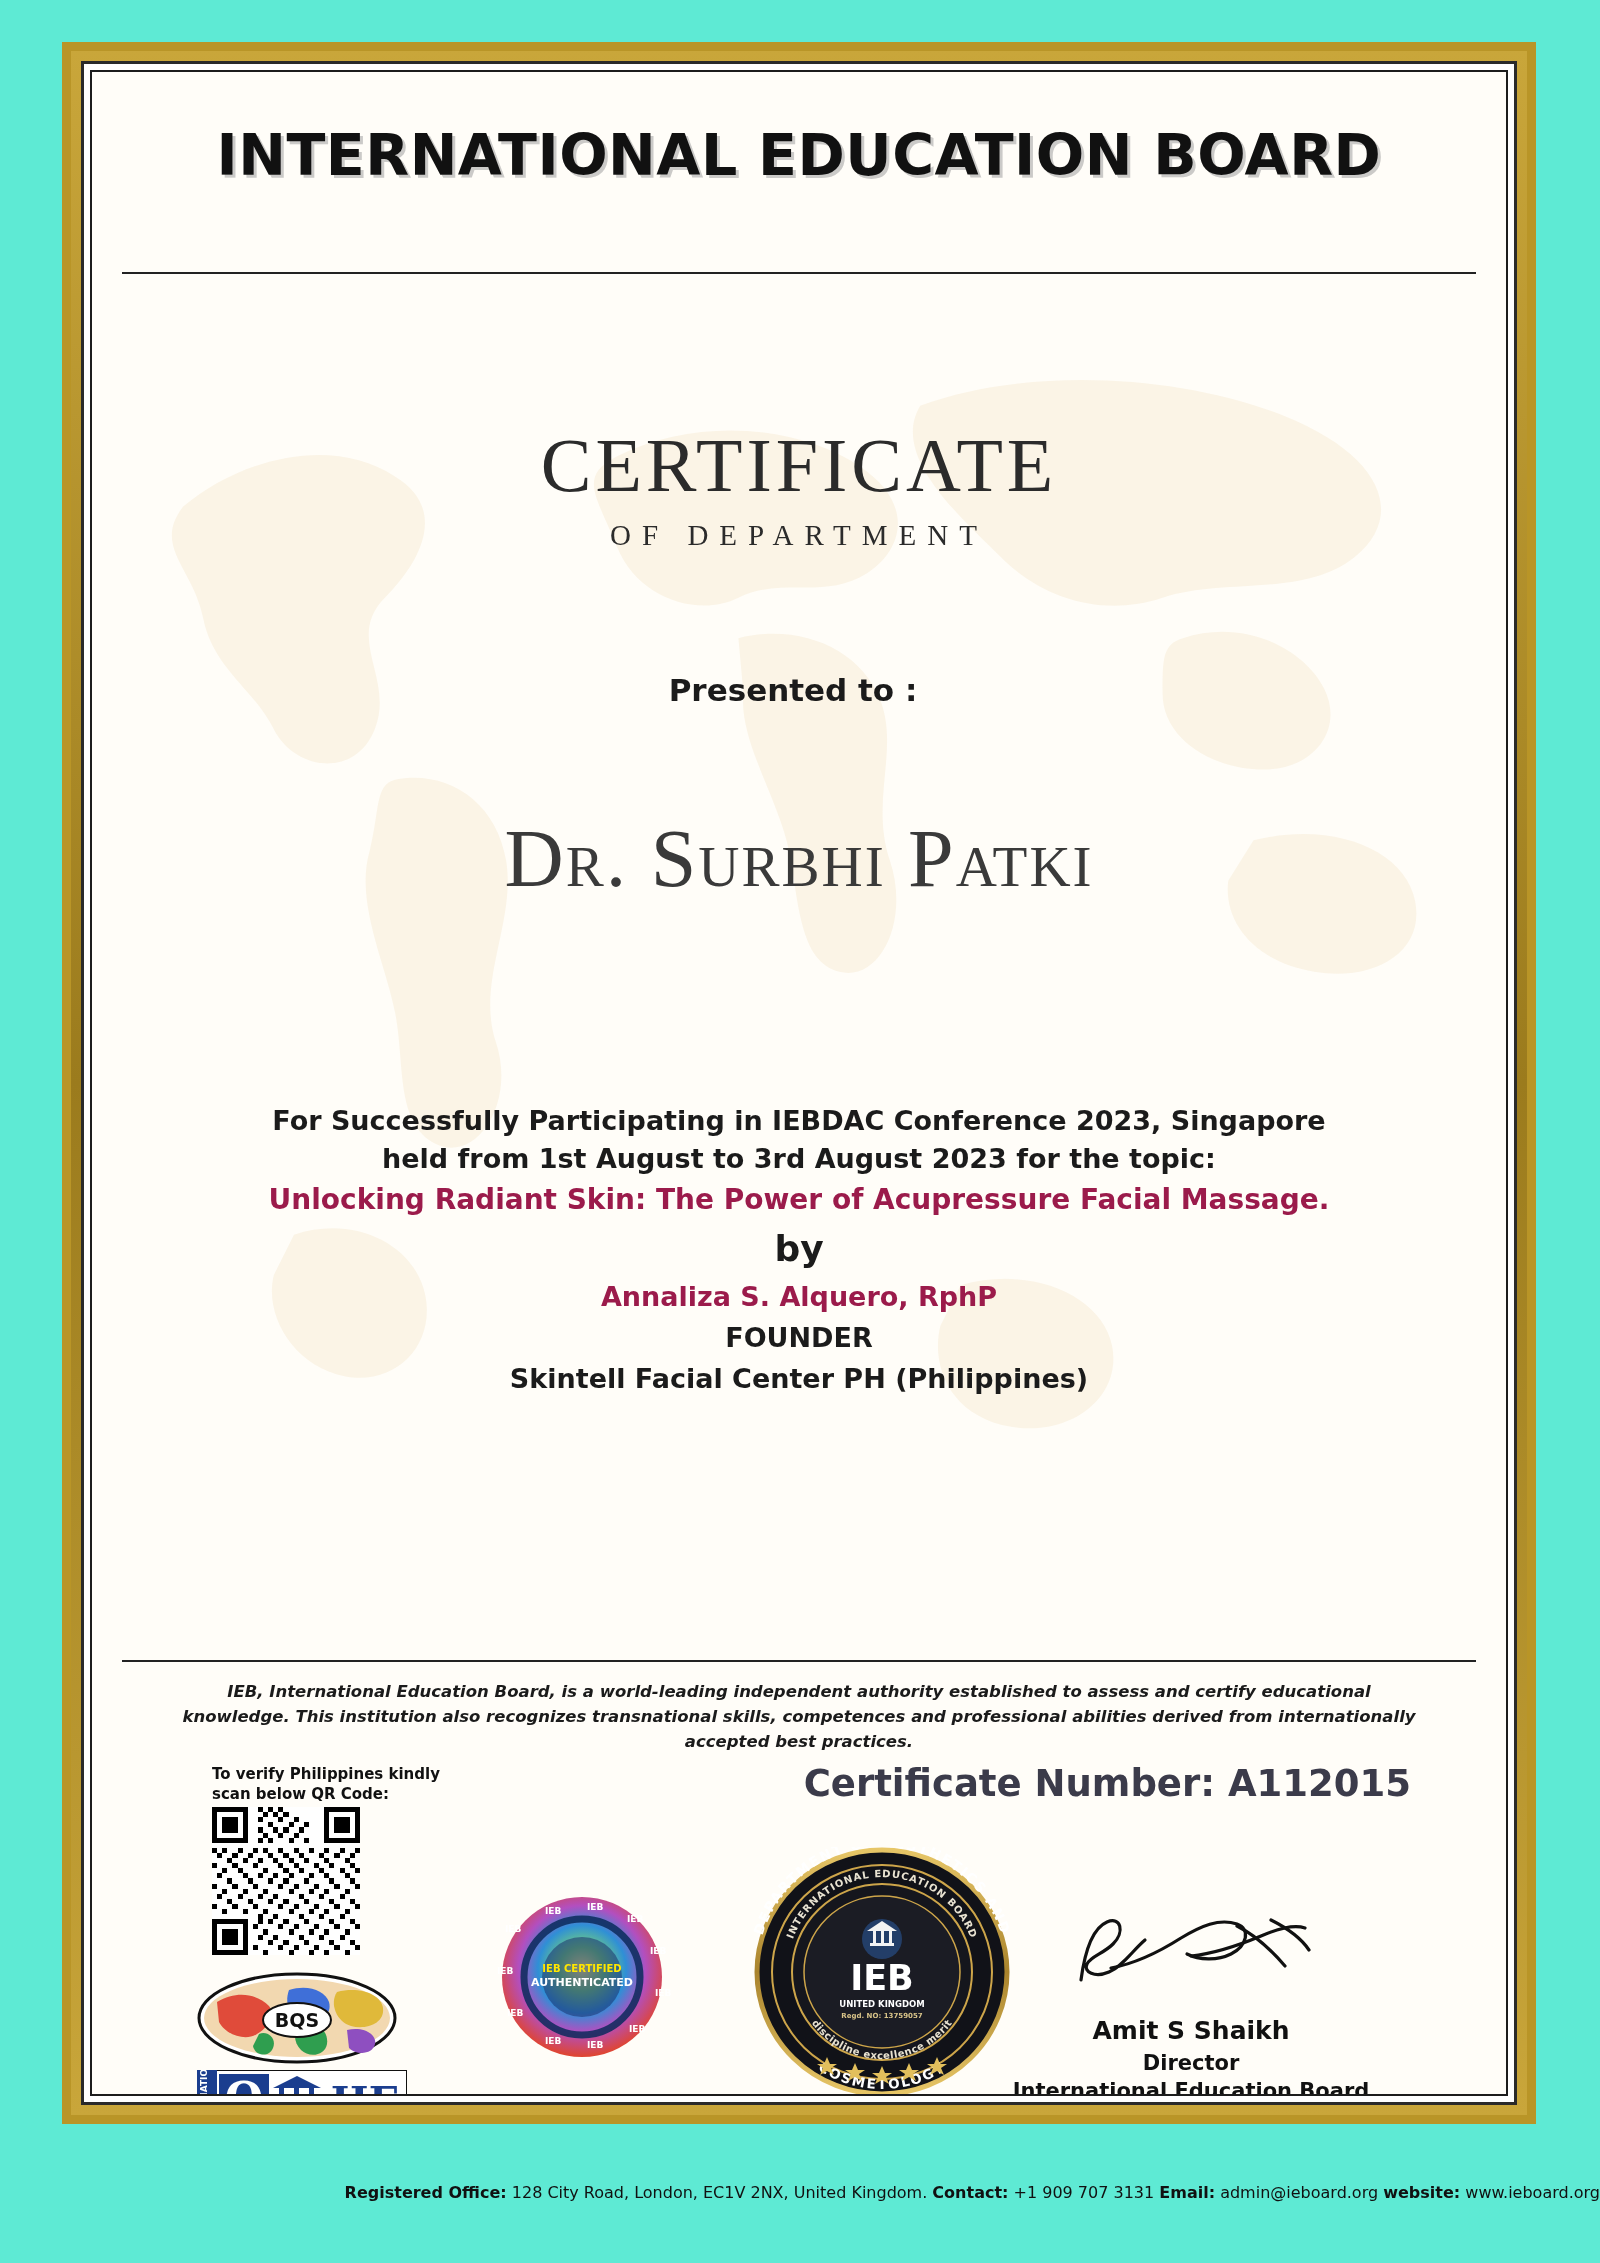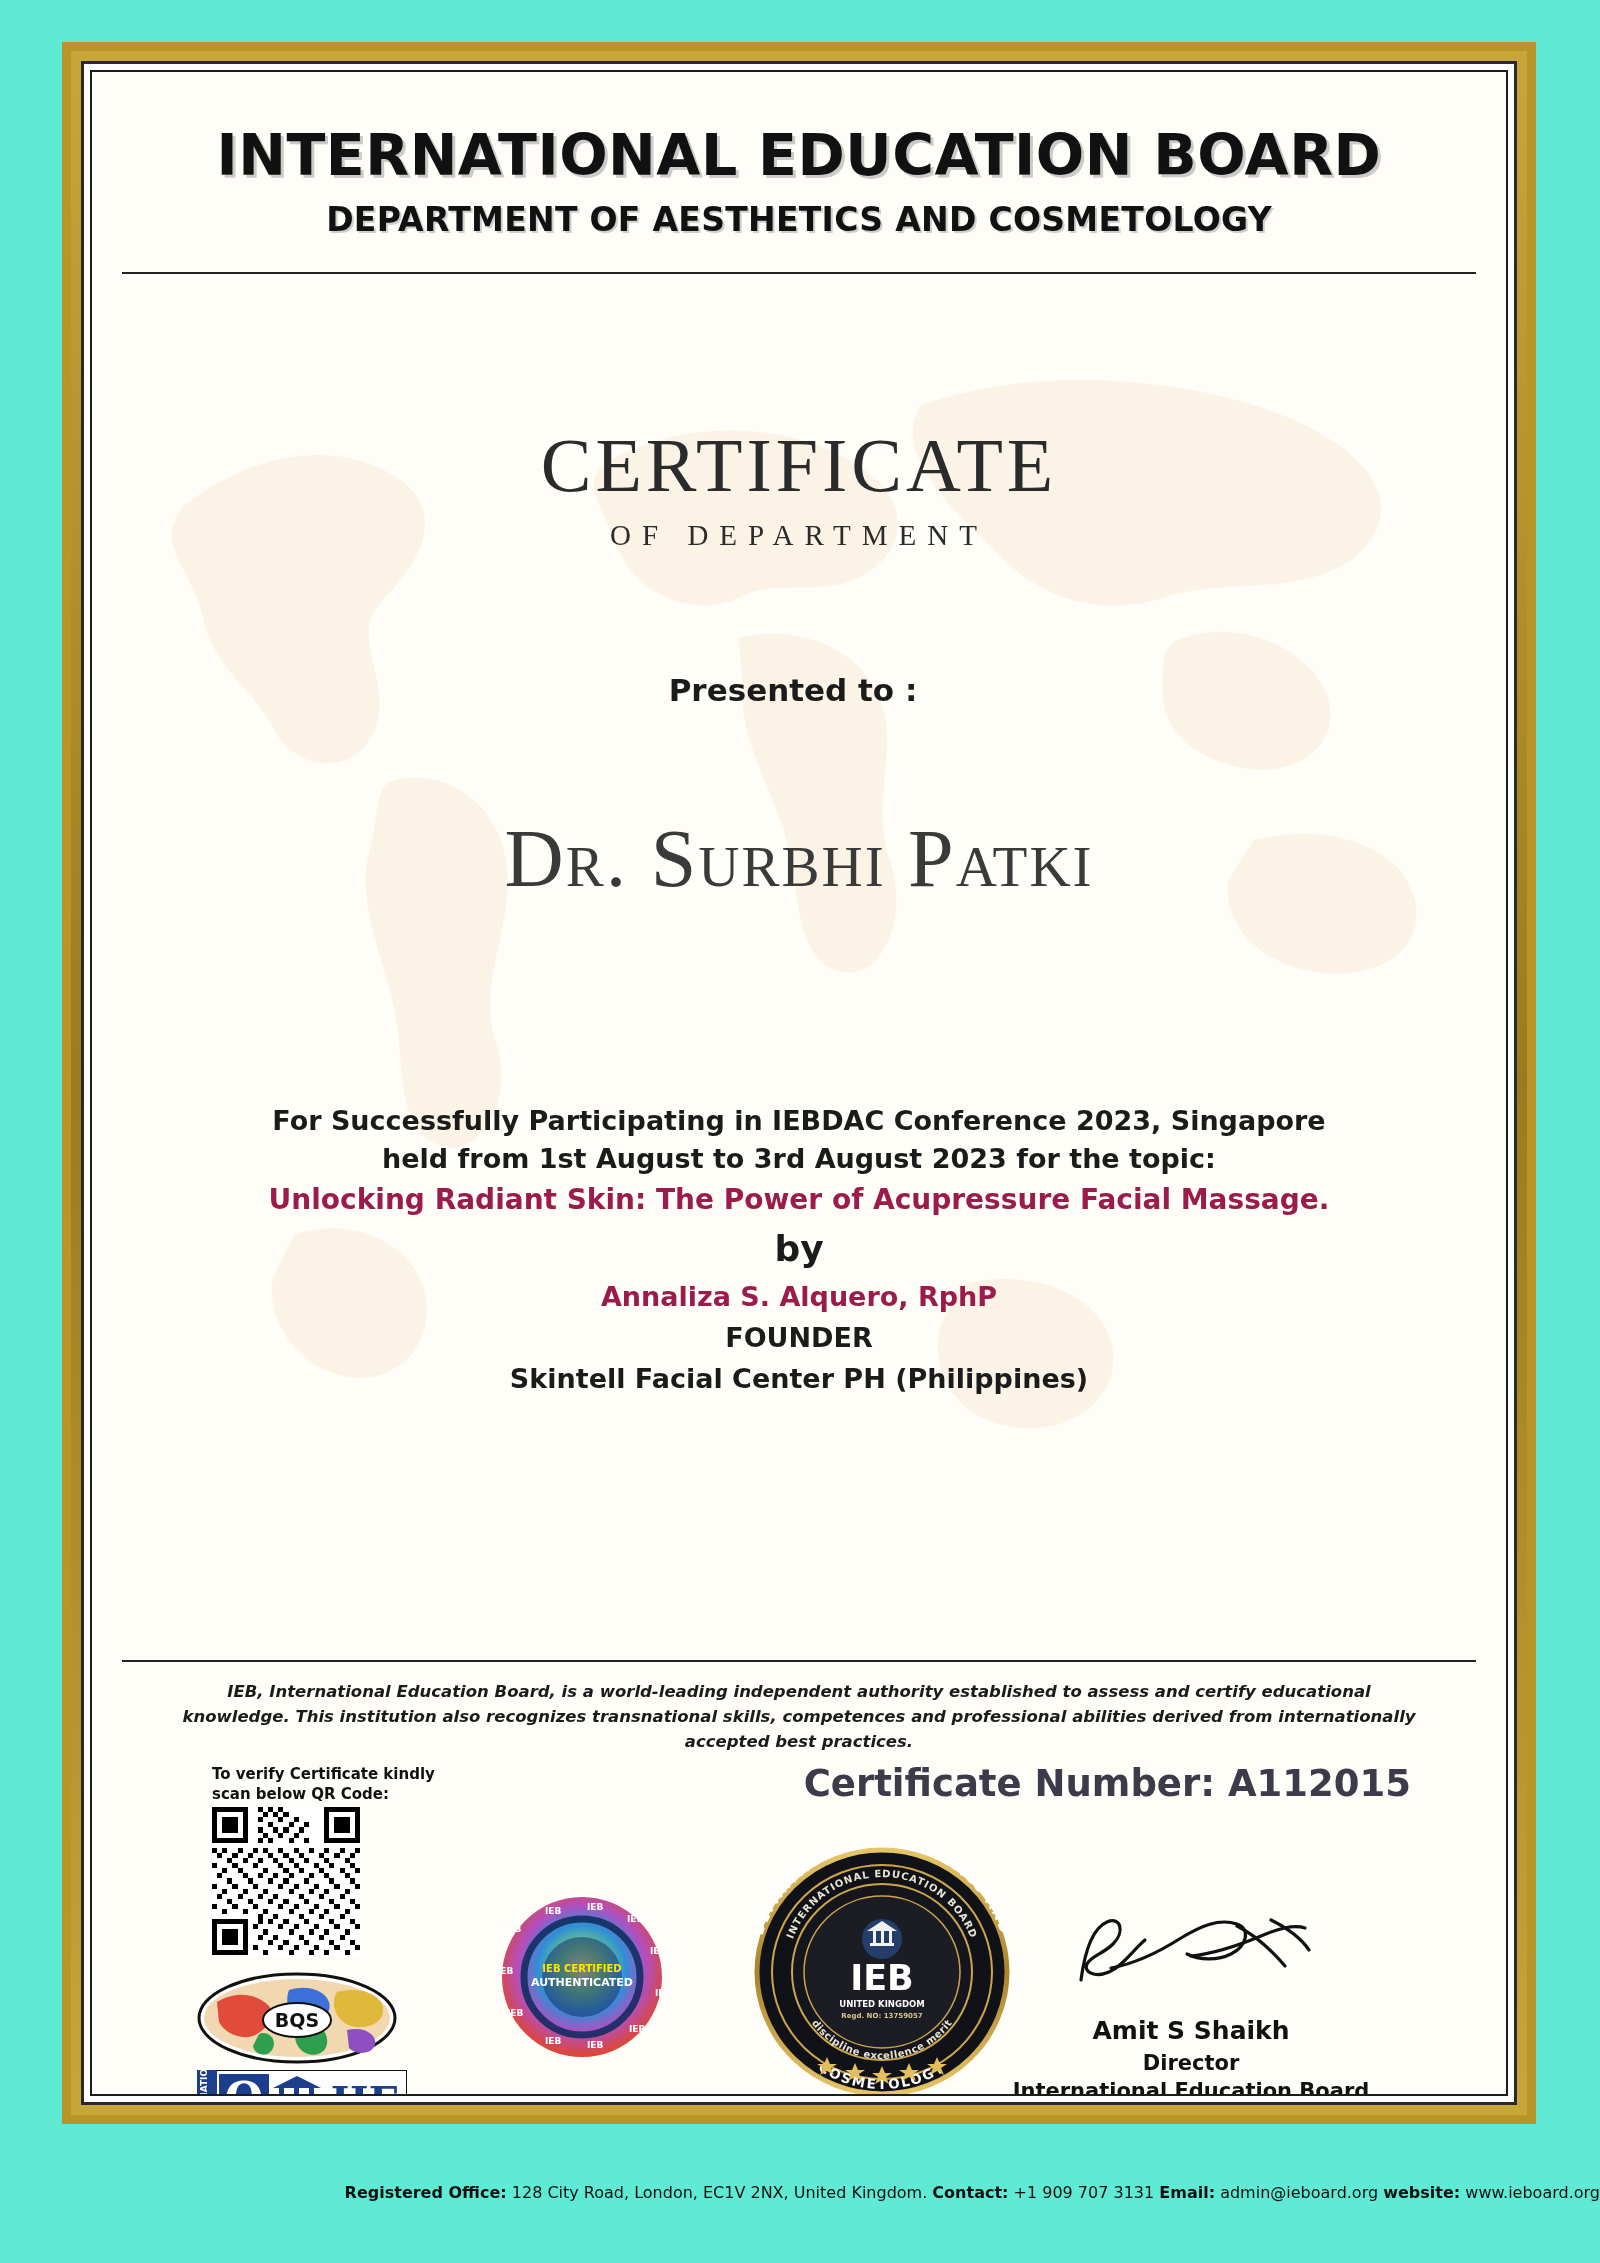--- a/index.html
+++ b/index.html
@@ -296,21 +296,20 @@
               <path d="M1080 560 C1140 540 1200 570 1220 610 C1240 650 1210 690 1160 690 C1110 690 1060 660 1060 615 C1060 580 1060 566 1080 560 Z"></path>
               <path d="M1150 760 C1230 740 1300 770 1310 820 C1320 870 1270 900 1210 890 C1150 880 1120 840 1125 800 Z"></path>
               <path d="M200 1150 C260 1130 320 1160 330 1210 C340 1260 300 1300 250 1290 C200 1280 170 1230 180 1190 Z"></path>
               <path d="M860 1200 C930 1180 1000 1210 1010 1260 C1020 1310 970 1350 910 1340 C850 1330 830 1280 840 1240 Z"></path>
             </g>
           </svg>
         </div>
 
         <div class="header">
           <div class="org">INTERNATIONAL EDUCATION BOARD</div>
-          <div class="dept">DEPARTMENT OF AESTHETICS AND COSMETOLOGY</div>
         </div>
         <div class="rule-top"></div>
 
         <div class="title-block">
           <div class="title-main">CERTIFICATE</div>
           <div class="title-sub">OF DEPARTMENT</div>
         </div>
 
         <div class="presented">Presented to :</div>
 
@@ -323,21 +322,21 @@
           <div class="by">by</div>
           <div class="speaker">Annaliza S. Alquero, RphP</div>
           <div class="role">FOUNDER</div>
           <div class="company">Skintell Facial Center PH (Philippines)</div>
         </div>
 
         <div class="rule-bottom"></div>
         <div class="disclaimer">IEB, International Education Board, is a world-leading independent authority established to assess and certify educational knowledge. This institution also recognizes transnational skills, competences and professional abilities derived from internationally accepted best practices.</div>
 
         <div class="verify-text">
-          <div>To verify Certificate kindly</div>
+          <div>To verify Philippines kindly</div>
           <div>scan below QR Code:</div>
         </div>
         <div class="qr">
           <svg width="148" height="148" viewBox="0 0 29 29" shape-rendering="crispEdges" xmlns="http://www.w3.org/2000/svg">
             <rect width="29" height="29" fill="#fff"></rect>
             <g fill="#000">
               <rect x="0" y="0" width="7" height="1"></rect>
                 <rect x="0" y="6" width="7" height="1"></rect>
               <rect x="0" y="0" width="1" height="7"></rect>
                 <rect x="6" y="0" width="1" height="7"></rect>

